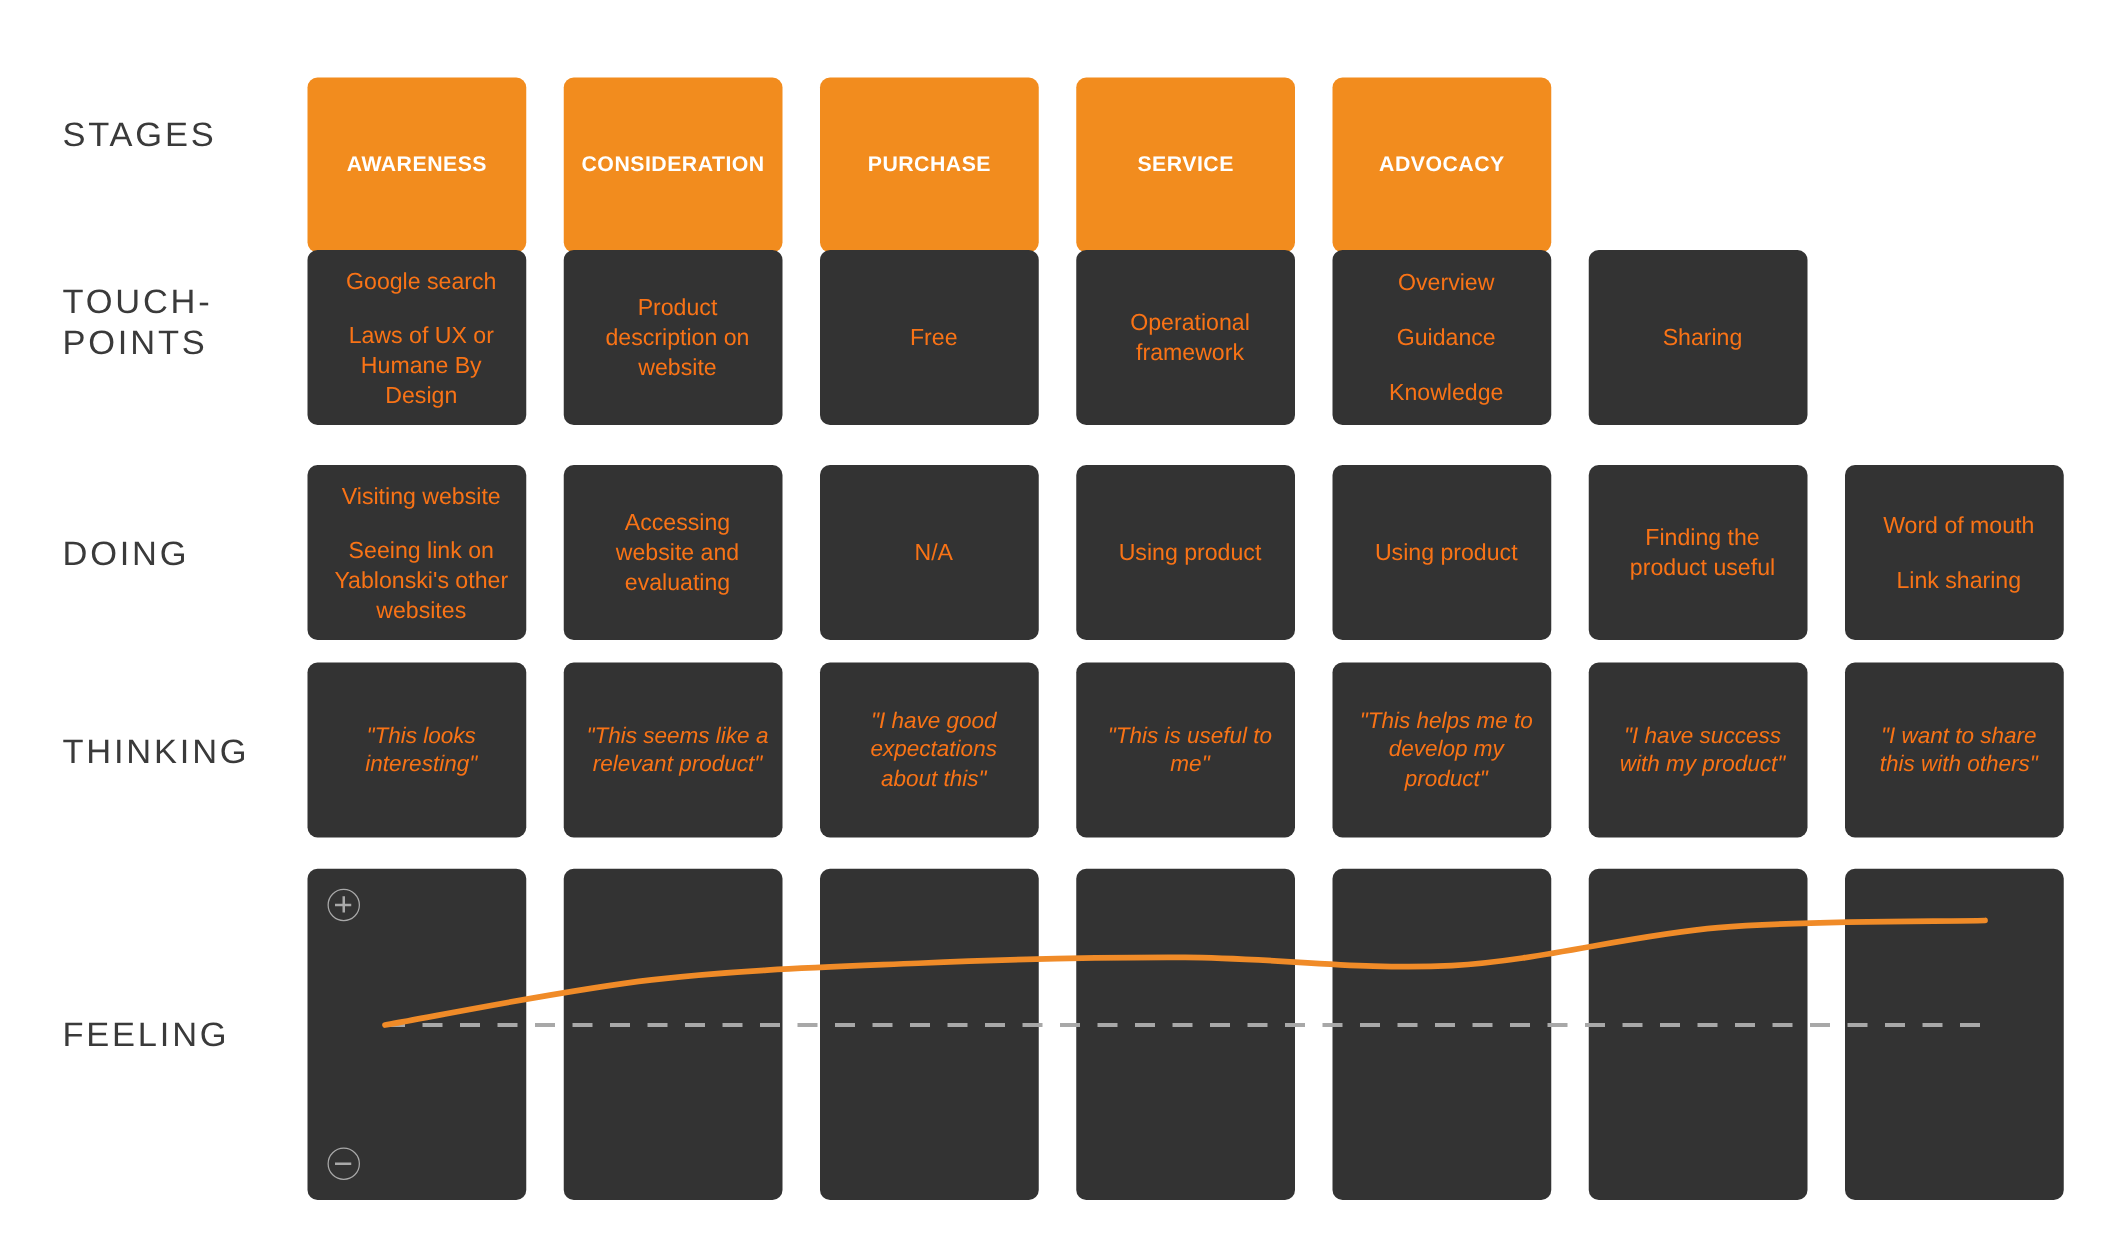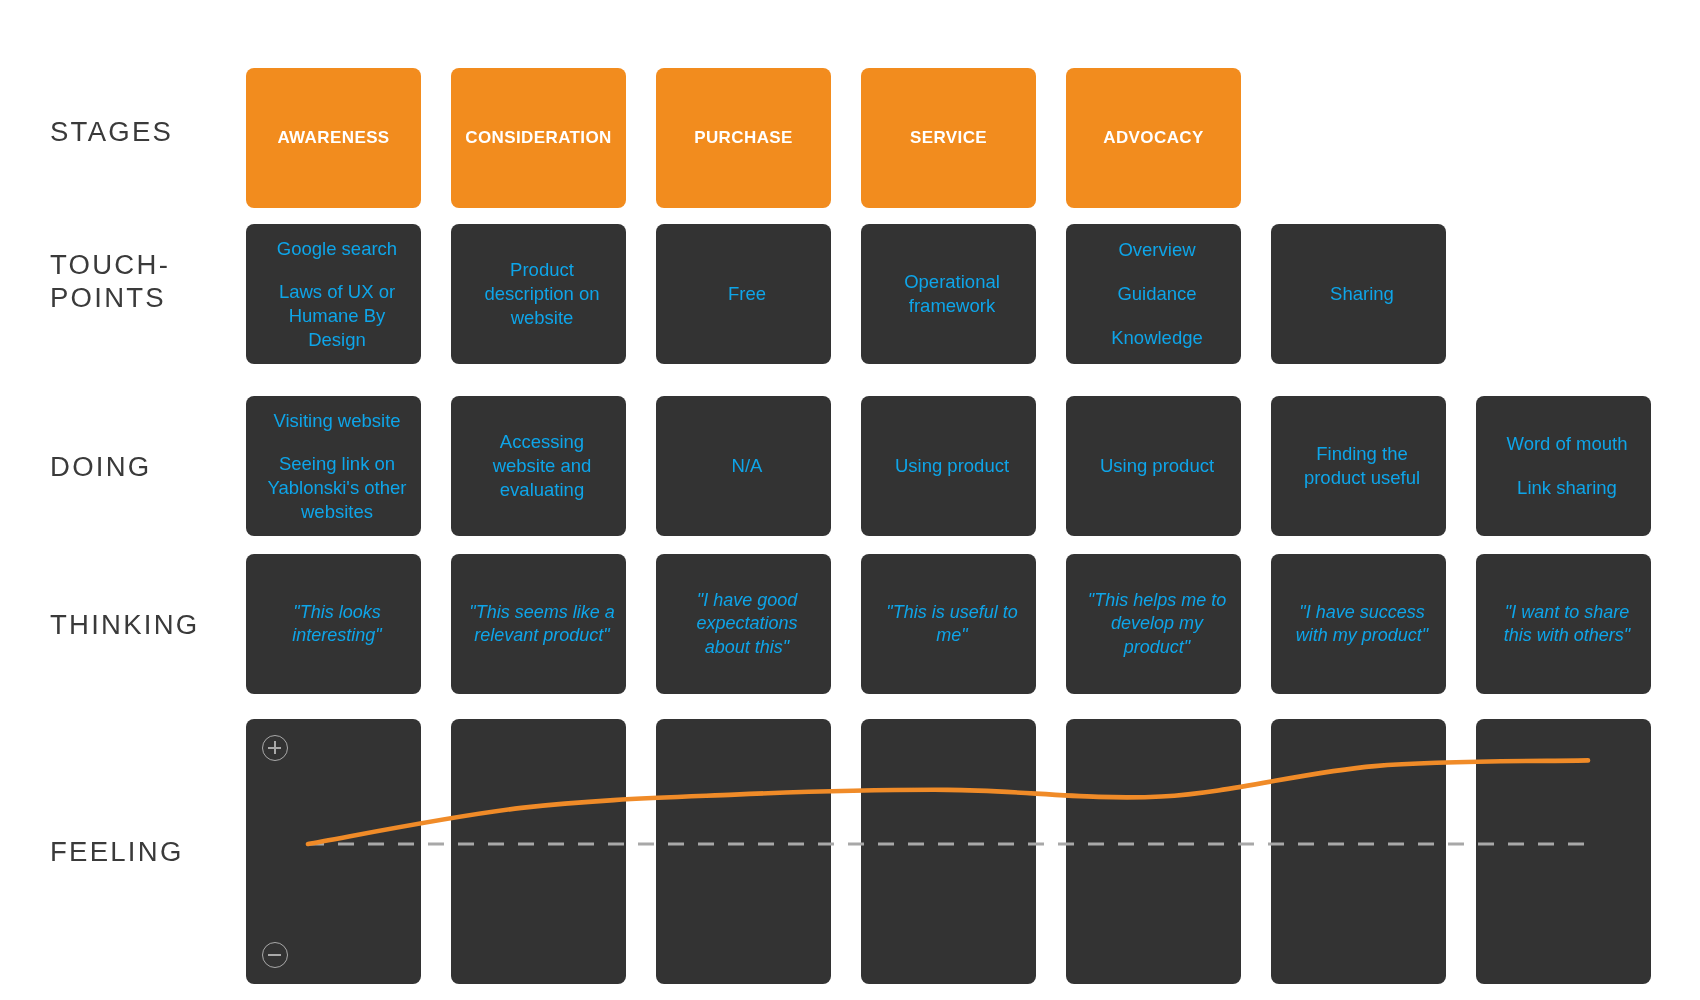--- a/index.html
+++ b/index.html
@@ -13,21 +13,20 @@
     font-family: "Liberation Sans", sans-serif;
     overflow: hidden;
     position: relative;
   }
 
   #journey-map {
     position: relative;
     width: 1700px;
     height: 825px;
     box-sizing: border-box;
-    margin-top: 24px;
   }
 
   
   .row-label {
     position: absolute;
     left: 50px;
     width: 190px;
     color: #3a3a3a;
     font-size: 27px;
     font-weight: 300;
@@ -53,38 +52,38 @@
     border-radius: 8px;
     display: flex;
     flex-direction: column;
     align-items: center;
     justify-content: center;
     text-align: center;
     padding: 8px 10px;
   }
 
   
-  .row-stages { top: 44px; }
+  .row-stages { top: 62px; }
   .card.stage {
     height: 140px;
     background: #F28C1E;
     color: #ffffff;
     font-size: 17px;
     font-weight: bold;
     letter-spacing: 0.4px;
   }
 
   
   .row-touchpoints { top: 200px; }
   .row-doing { top: 372px; }
   .row-thinking { top: 530px; }
 
   .card.dark {
     background: #333333;
-    color: #0ea5e9;
+    color: #f97316;
     height: 140px;
     font-size: 18.5px;
     font-weight: 300;
     line-height: 1.28;
     padding-left: 17px;
   }
   .card.dark .line + .line { margin-top: 20px; }
   .card.dark .line { display: block; }
 
   .card.thinking {

